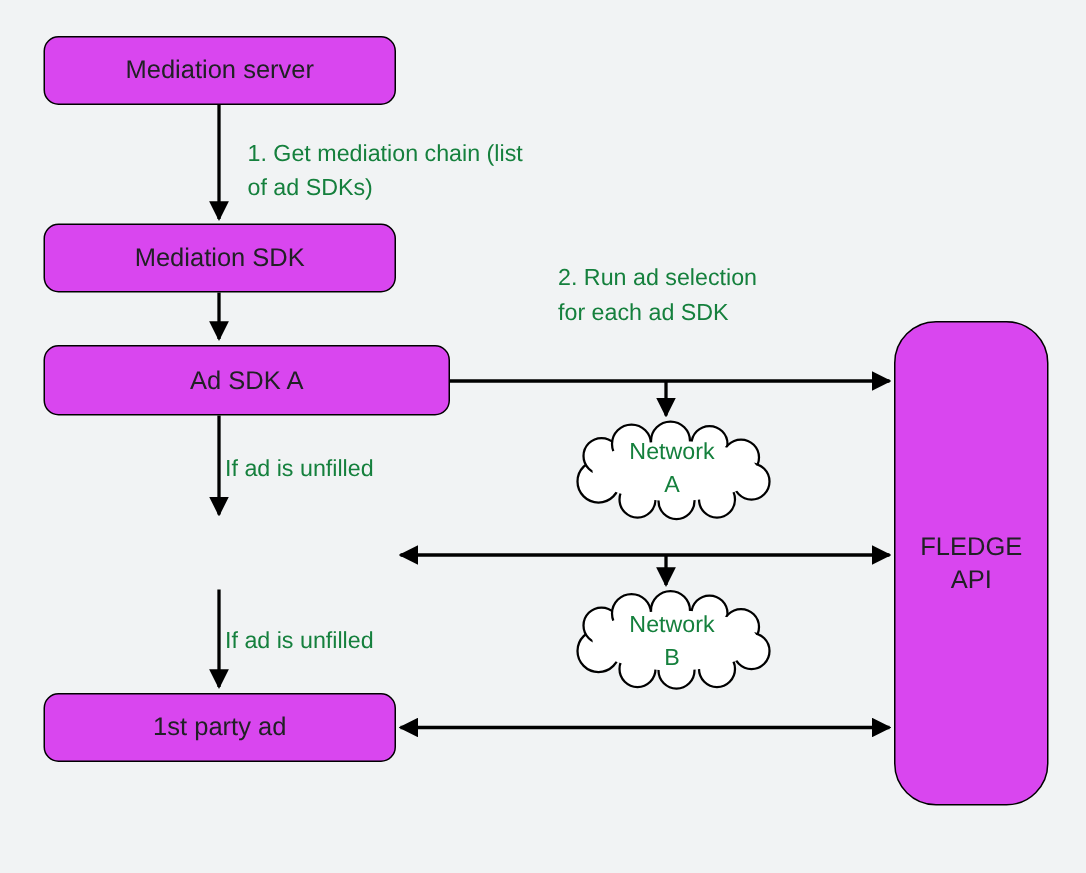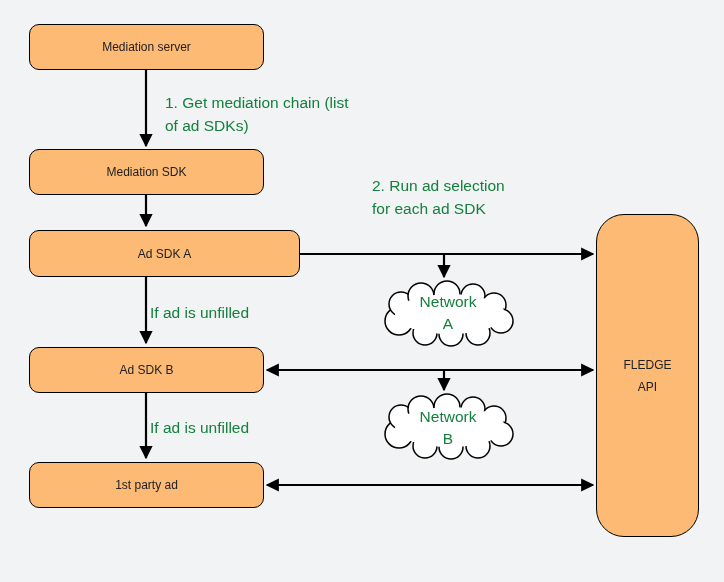--- a/index.html
+++ b/index.html
@@ -12,25 +12,25 @@
     width:724px;height:582px;
     background:#f1f3f4;
     overflow:hidden;
   }
   .overlay{
     position:absolute;left:0;top:0;width:724px;height:582px;
     z-index:1;
   }
   .node{
     position:absolute;
-    background:#fdba74;
+    background:#d946ef;
     border:1.6px solid #000000;
     border-radius:10px;
     display:flex;align-items:center;justify-content:center;
-    font-size:12px;color:#202124;
+    font-size:17px;color:#202124;
     z-index:2;
     box-sizing:border-box;
     text-align:center;
     white-space:pre-line;
     line-height:22px;
   }
   .n-server{left:29px;top:24px;width:235px;height:46px;}
   .n-msdk{left:29px;top:149px;width:235px;height:46px;text-align:right;}
   .n-sdka{left:29px;top:230px;width:271px;height:47px;}
   .n-sdkb{left:29px;top:347px;width:235px;height:46px;}
@@ -102,21 +102,20 @@
         <circle cx="105" cy="52" r="12"></circle>
       <circle cx="78" cy="53" r="12"></circle>
         <circle cx="52" cy="52" r="12"></circle>
       <ellipse class="mask" cx="77" cy="33" rx="55" ry="20"></ellipse>
     </g>
   </svg>
 
   <div class="node n-server">Mediation server</div>
   <div class="node n-msdk">Mediation SDK</div>
   <div class="node n-sdka">Ad SDK A</div>
-  <div class="node n-sdkb">Ad SDK B</div>
   <div class="node n-fp">1st party ad</div>
   <div class="node n-fledge">FLEDGE
 API</div>
 
   <div class="lbl l-neta">Network
 A</div>
   <div class="lbl l-netb">Network
 B</div>
 
   <div class="lbl l-step1">1. Get mediation chain (list

